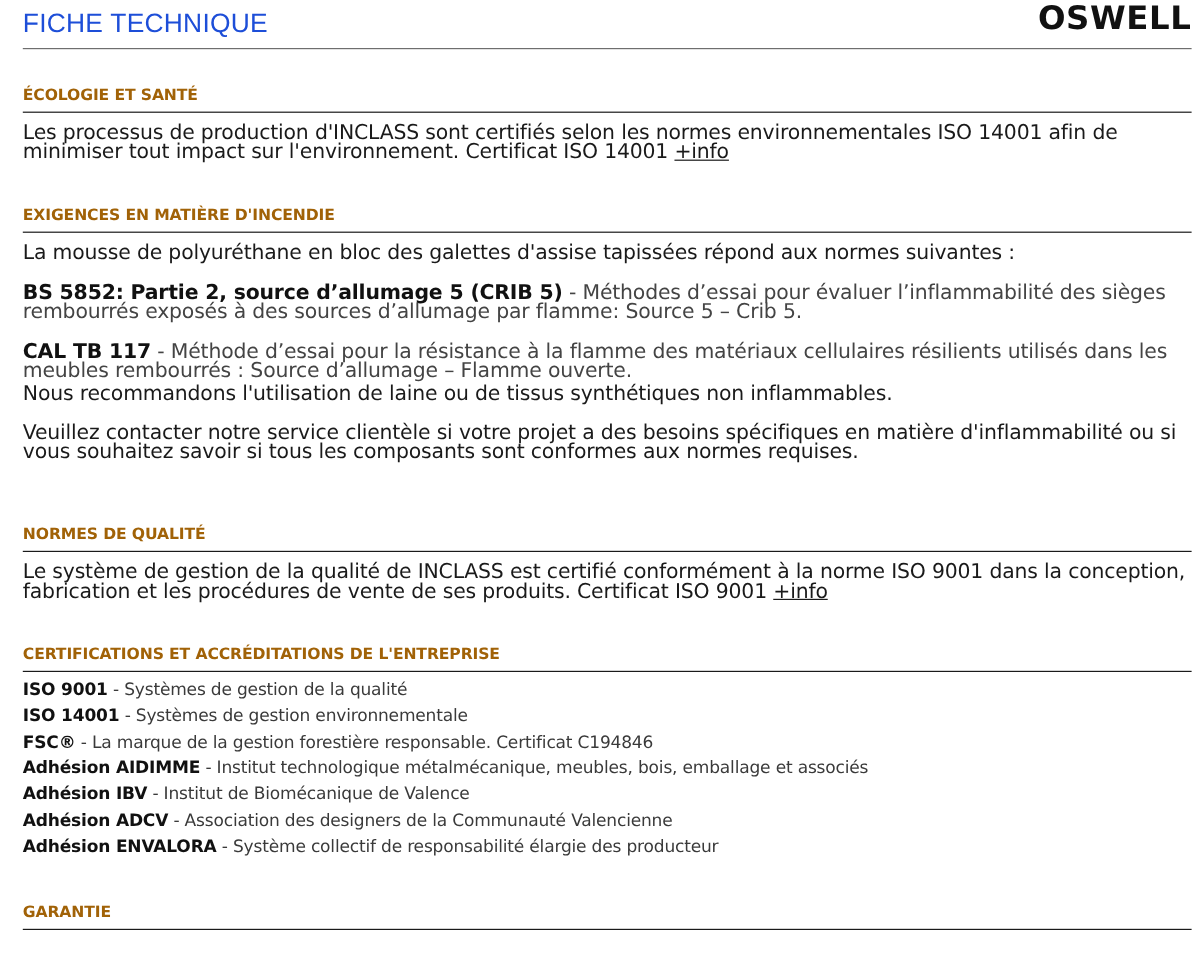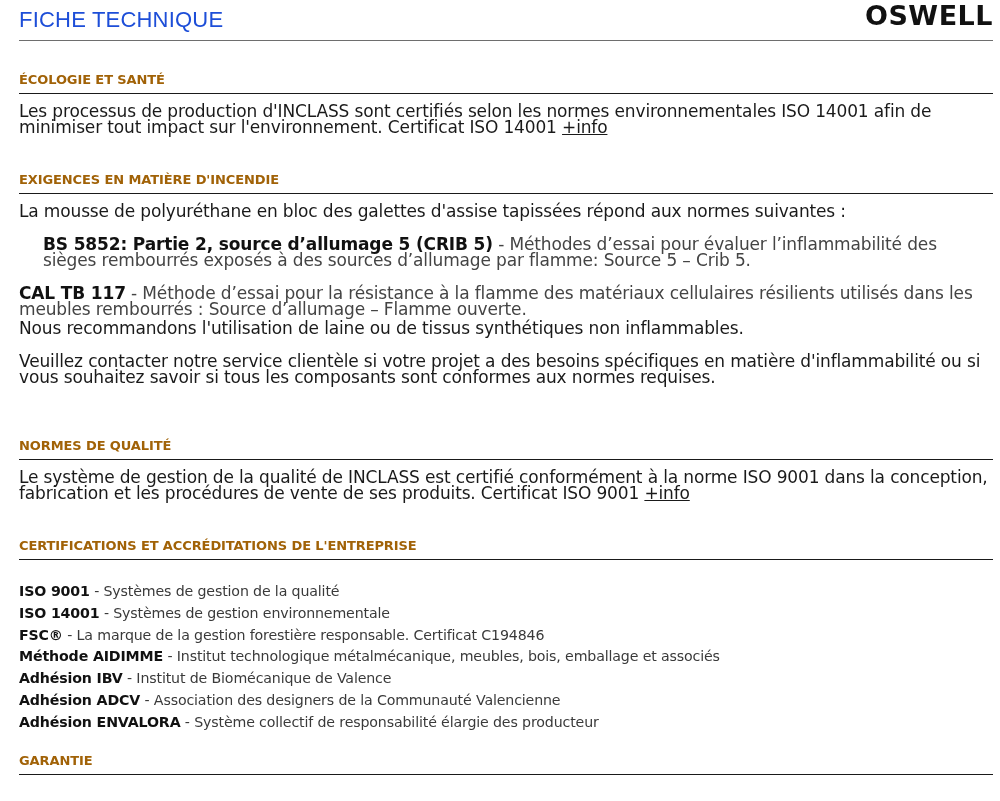--- a/index.html
+++ b/index.html
@@ -49,38 +49,38 @@
 </div>
 
 <div class="section" style="top:72px;">
   <div class="section-title">ÉCOLOGIE ET SANTÉ</div>
   <p class="p" style="margin-top:9px;"><span>Les processus de production d'INCLASS sont certifiés selon les normes environnementales ISO 14001 afin de minimiser tout impact sur l'environnement. Certificat ISO 14001 </span><span class="link">+info</span></p>
 </div>
 
 <div class="section" style="top:172px;">
   <div class="section-title">EXIGENCES EN MATIÈRE D'INCENDIE</div>
   <p class="p" style="margin-top:9px;">La mousse de polyuréthane en bloc des galettes d'assise tapissées répond aux normes suivantes :</p>
-  <p class="p" style="margin-top:17px;margin-left:24px;"><b>BS 5852: Partie 2, source d’allumage 5 (CRIB 5)</b><span class="light-text"> - Méthodes d’essai pour évaluer l’inflammabilité des sièges rembourrés exposés à des sources d’allumage par flamme: Source 5 – Crib 5.</span></p>
+  <p class="p" style="margin-top:17px;"><b>BS 5852: Partie 2, source d’allumage 5 (CRIB 5)</b><span class="light-text"> - Méthodes d’essai pour évaluer l’inflammabilité des sièges rembourrés exposés à des sources d’allumage par flamme: Source 5 – Crib 5.</span></p>
   <p class="p" style="margin-top:17px;"><b>CAL TB 117</b><span class="light-text"> - Méthode d’essai pour la résistance à la flamme des matériaux cellulaires résilients utilisés dans les meubles rembourrés : Source d’allumage – Flamme ouverte.</span></p>
   <p class="p" style="margin-top:3px;">Nous recommandons l'utilisation de laine ou de tissus synthétiques non inflammables.</p>
   <p class="p" style="margin-top:17px;">Veuillez contacter notre service clientèle si votre projet a des besoins spécifiques en matière d'inflammabilité ou si vous souhaitez savoir si tous les composants sont conformes aux normes requises.</p>
 </div>
 
 <div class="section" style="top:438px;">
   <div class="section-title">NORMES DE QUALITÉ</div>
   <p class="p" style="margin-top:9px;"><span>Le système de gestion de la qualité de INCLASS est certifié conformément à la norme ISO 9001 dans la conception, fabrication et les procédures de vente de ses produits. Certificat ISO 9001 </span><span class="link">+info</span></p>
 </div>
 
 <div class="section" style="top:538px;">
   <div class="section-title">CERTIFICATIONS ET ACCRÉDITATIONS DE L'ENTREPRISE</div>
-  <div style="margin-top:21px;">
+  <div style="margin-top:5px;">
     <div class="cert"><b>ISO 9001</b><span class="desc"> - Systèmes de gestion de la qualité</span></div>
     <div class="cert"><b>ISO 14001</b><span class="desc"> - Systèmes de gestion environnementale</span></div>
     <div class="cert"><b>FSC®</b><span class="desc"> - La marque de la gestion forestière responsable. Certificat C194846</span></div>
-    <div class="cert"><b>Méthode AIDIMME</b><span class="desc"> - Institut technologique métalmécanique, meubles, bois, emballage et associés</span></div>
+    <div class="cert"><b>Adhésion AIDIMME</b><span class="desc"> - Institut technologique métalmécanique, meubles, bois, emballage et associés</span></div>
     <div class="cert"><b>Adhésion IBV</b><span class="desc"> - Institut de Biomécanique de Valence</span></div>
     <div class="cert"><b>Adhésion ADCV</b><span class="desc"> - Association des designers de la Communauté Valencienne</span></div>
     <div class="cert"><b>Adhésion ENVALORA</b><span class="desc"> - Système collectif de responsabilité élargie des producteur</span></div>
   </div>
 </div>
 
 <div class="section" style="top:753px;">
   <div class="section-title">GARANTIE</div>
 </div>
 

